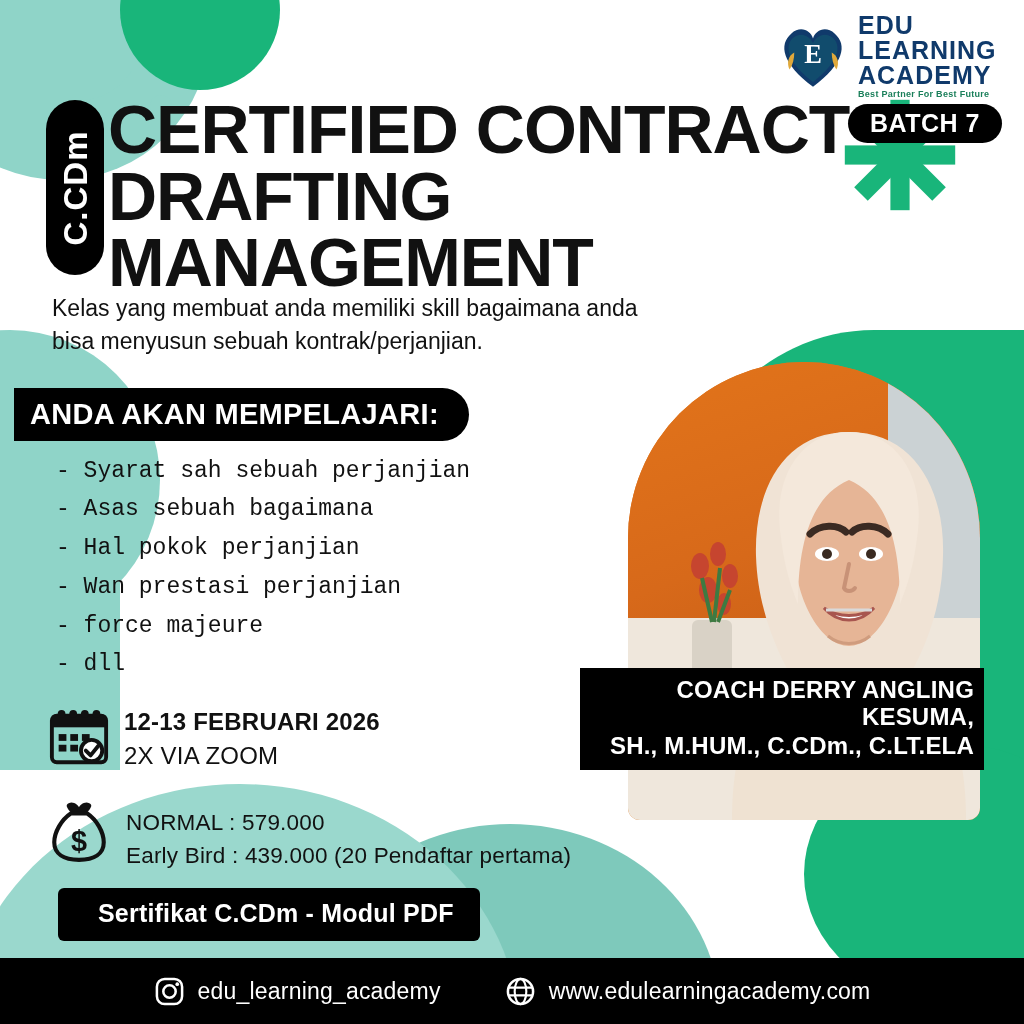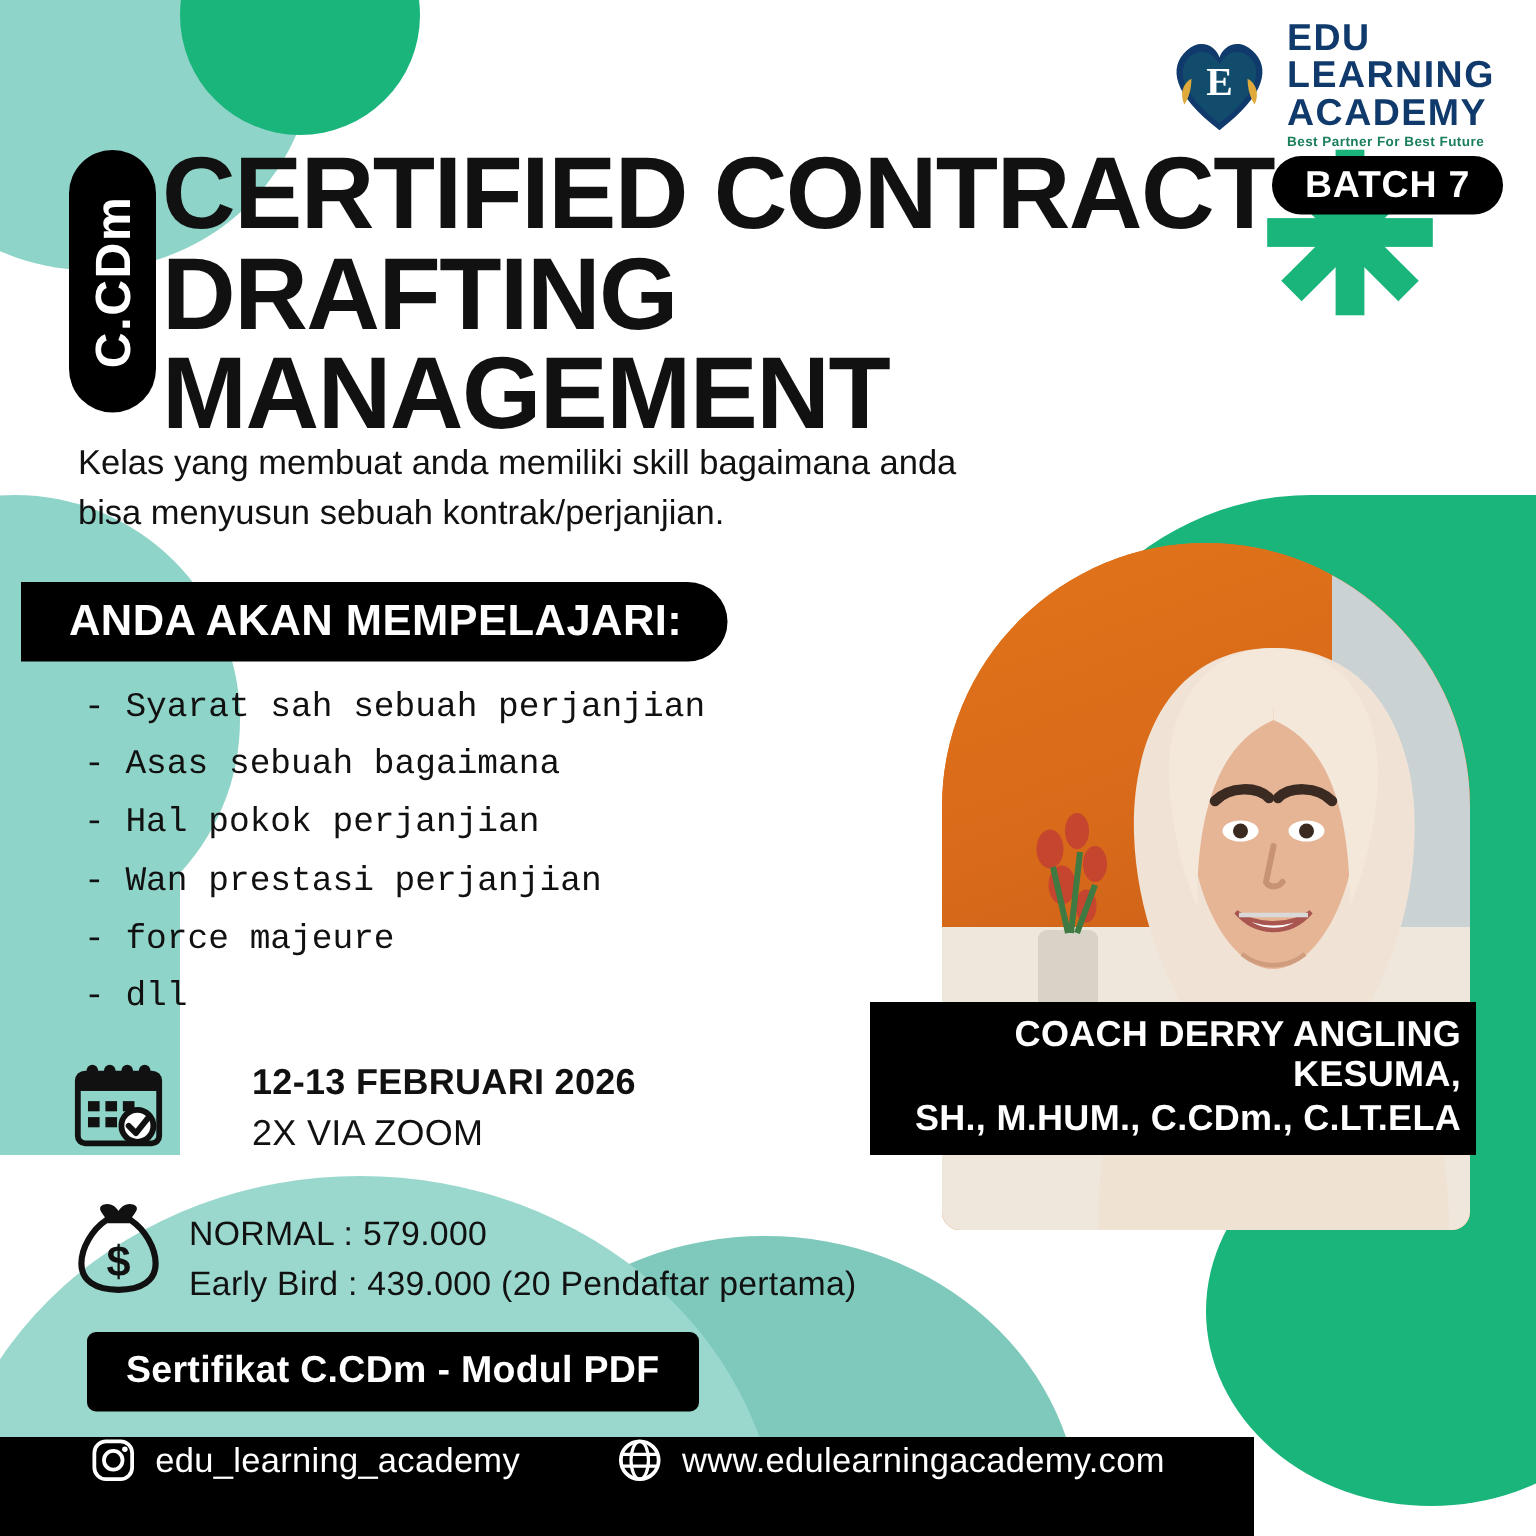--- a/index.html
+++ b/index.html
@@ -157,21 +157,21 @@
     color: #111;
     line-height: 1.45;
   }
 
   
   .learn-pill {
     position: absolute;
     left: 14px; top: 388px;
     background: #000; color: #fff;
     font-size: 29px; font-weight: bold;
-    padding: 10px 30px 10px 32px;
+    padding: 10px 30px 10px 16px;
     border-radius: 0 28px 28px 0;
     letter-spacing: .3px;
   }
 
   
   .learn-list {
     position: absolute;
     left: 56px; top: 452px;
     width: 520px;
     list-style: none;
@@ -184,42 +184,42 @@
     font-family: Liberation Mono, monospace;
   }
 
   
   .date-row {
     position: absolute;
     left: 48px; top: 706px;
     display: flex; align-items: flex-start; gap: 14px;
   }
   .cal-icon { width: 62px; height: 62px; flex: 0 0 62px; }
-  .date-text { padding-top: 2px; margin-left: 44px; }
+  .date-text { padding-top: 2px; }
   .date-text .d1 { font-size: 24px; font-weight: bold; color: #111; letter-spacing: .2px;}
   .date-text .d2 { font-size: 24px; color: #111; margin-top: 6px; letter-spacing: .2px;}
 
   
   .price-row {
     position: absolute;
     left: 46px; top: 798px;
     display: flex; align-items: flex-start; gap: 14px;
   }
   .money-icon { width: 66px; height: 66px; flex: 0 0 66px; }
   .price-text { padding-top: 12px; }
   .price-text .p1 { font-size: 22.5px; color: #111; letter-spacing: .2px;}
   .price-text .p2 { font-size: 22.5px; color: #111; margin-top: 7px; letter-spacing: .2px;}
 
   
   .benefits {
     position: absolute;
     left: 58px; top: 888px;
     background: #000;
     color: #fff;
-    padding: 8px 26px 10px 26px;
+    padding: 8px 26px 10px 40px;
     border-radius: 6px;
     text-align: center;
   }
   .benefits div {
     font-size: 25px; font-weight: bold; line-height: 1.38;
     letter-spacing: .2px;
   }
 
   
   .photo-wrap {
@@ -260,23 +260,23 @@
     text-align: right;
   }
   .coach-box .c1 { font-size: 24px; font-weight: bold; letter-spacing: .2px; line-height: 1.12;}
   .coach-box .c2 { font-size: 24px; font-weight: bold; letter-spacing: .2px; line-height: 1.12; margin-top: 2px;}
   .coach-box .c3 { font-size: 19px; font-style: italic; margin-top: 4px; }
 
   
   .footer {
     position: absolute;
     left: 0; bottom: 0;
-    width: 836px; height: 66px;
+    width: 1024px; height: 66px;
     background: #000;
-    display: flex; align-items: flex-start; justify-content: center;
+    display: flex; align-items: center; justify-content: center;
     gap: 64px;
   }
   .footer-item { display: flex; align-items: center; gap: 13px; }
   .footer-item span {
     color: #fff; font-size: 23px; letter-spacing: .2px;
   }
   .ig-icon, .web-icon { width: 31px; height: 31px; flex: 0 0 31px; }
 </style>
 </head>
 <body>

